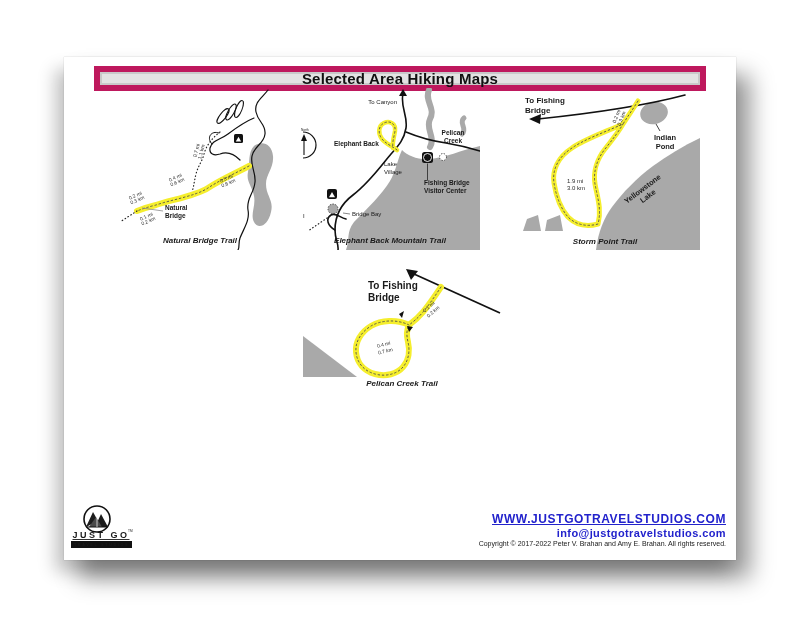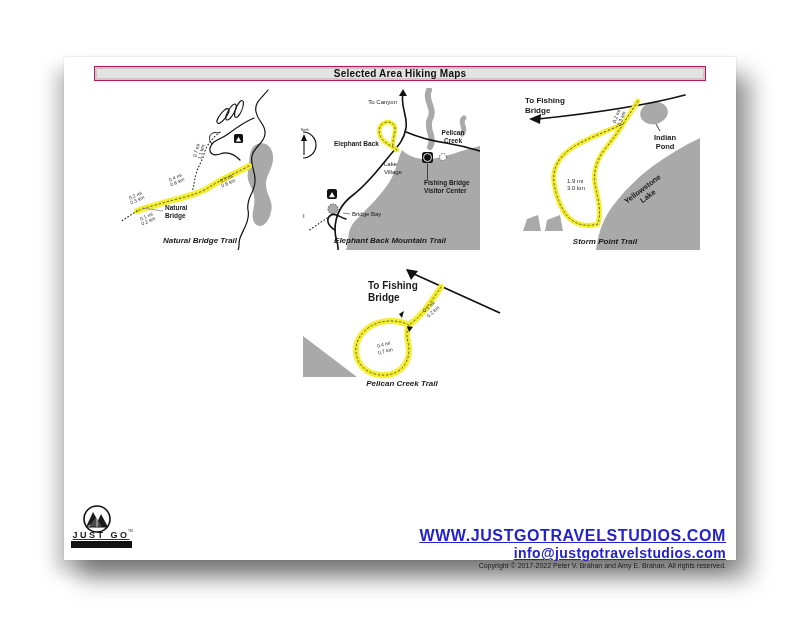--- a/index.html
+++ b/index.html
@@ -1,42 +1,42 @@
 <!DOCTYPE html>
 <html style="--trail-yellow: #f5ee2d; --map-gray: #a9a9a9; --link-blue: #2222cc;"><head>
 <meta charset="utf-8">
 <style>
   html,body{margin:0;padding:0;background:#ffffff;width:800px;height:626px;overflow:hidden;
     font-family:"Liberation Sans",sans-serif;}
   .stage{position:relative;width:800px;height:626px;}
   .sheet{position:absolute;left:64px;top:57px;width:672px;height:503px;background:#fff;
     box-shadow:14px 18px 22px rgba(0,0,0,0.42), -10px 12px 16px rgba(0,0,0,0.20), 0 0 1px rgba(0,0,0,0.25);}
   .header-bar{position:absolute;left:30px;right:30px;top:9px;height:13px;background:#e3e3e3;
-    border:1px solid #be185d;box-shadow:inset 0 0 0 2px #c9c9c9;
-    font-size:10px;font-weight:bold;color:#111;text-align:center;line-height:13px;letter-spacing:0.2px;}
+    border:6px solid #be185d;box-shadow:inset 0 0 0 2px #c9c9c9;
+    font-size:15px;font-weight:bold;color:#111;text-align:center;line-height:13px;letter-spacing:0.2px;}
   .mapbox{position:absolute;}
   svg text{font-family:"Liberation Sans",sans-serif;fill:#1a1a1a;}
   .cap{font-size:8px;font-weight:bold;font-style:italic;text-anchor:middle;}
   .lbl{font-size:6px;}
   .lbl-b{font-size:6.5px;font-weight:bold;}
   .lbl-big{font-size:8px;font-weight:bold;}
   .dist{font-size:5px;fill:#2d2d2d;text-anchor:middle;}
   .dist6{font-size:6px;fill:#2d2d2d;}
   .gray-fill{fill:var(--map-gray);}
   .gray-stroke{stroke:var(--map-gray);fill:none;}
   .trail{stroke:var(--trail-yellow);fill:none;stroke-linecap:round;stroke-linejoin:round;}
   .trail-dash{stroke:#4c4c4c;fill:none;stroke-width:0.9;stroke-dasharray:1.6 2.6;stroke-linecap:round;}
   .road{stroke:#111;fill:none;stroke-width:1.6;stroke-linecap:round;}
   .thin{stroke:#111;fill:none;stroke-width:1;stroke-linecap:round;}
   .coast{stroke:#111;fill:none;stroke-width:1.2;stroke-linecap:round;}
   .dotted{stroke:#222;fill:none;stroke-width:1.2;stroke-dasharray:0.6 2.8;stroke-linecap:round;}
   .leader{stroke:#8a8a8a;stroke-width:0.8;fill:none;}
   .footer-links{position:absolute;right:10px;top:456px;text-align:right;line-height:1.15;}
-  .site{font-size:16px;font-weight:bold;color:var(--link-blue);text-decoration:underline;letter-spacing:0.6px;margin-top:14px;}
-  .email{font-size:14px;font-weight:bold;color:var(--link-blue);text-decoration:underline;letter-spacing:0.4px;}
+  .site{font-size:12px;font-weight:bold;color:var(--link-blue);text-decoration:underline;letter-spacing:0.6px;}
+  .email{font-size:11px;font-weight:bold;color:var(--link-blue);letter-spacing:0.4px;}
   .copy{font-size:7px;color:#1a1a1a;margin-top:1px;}
   .pagenum{position:absolute;left:0;right:0;top:470px;text-align:center;font-size:9px;color:#111;}
   .logo{position:absolute;left:6px;top:447px;}
 </style>
 </head>
 <body>
 
 <div class="stage">
   <div class="sheet">
 

